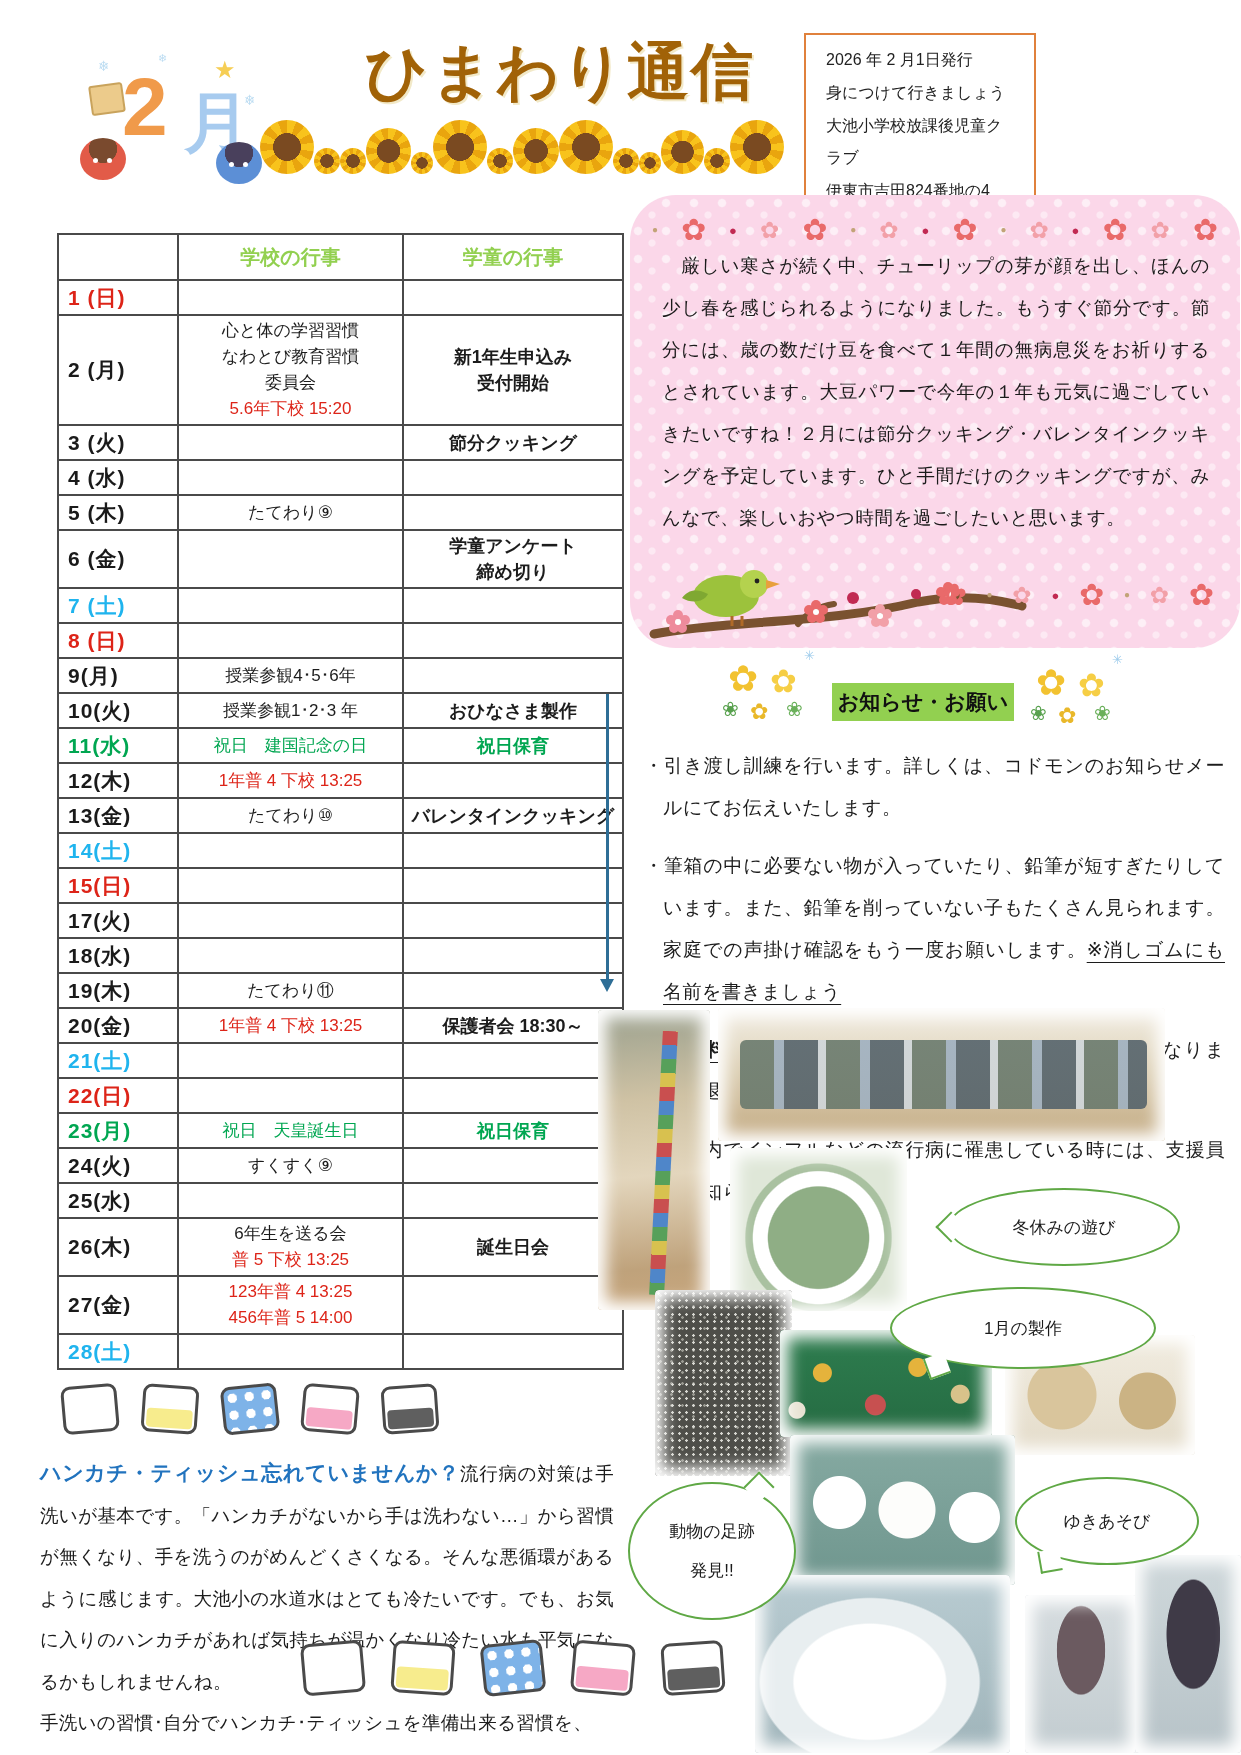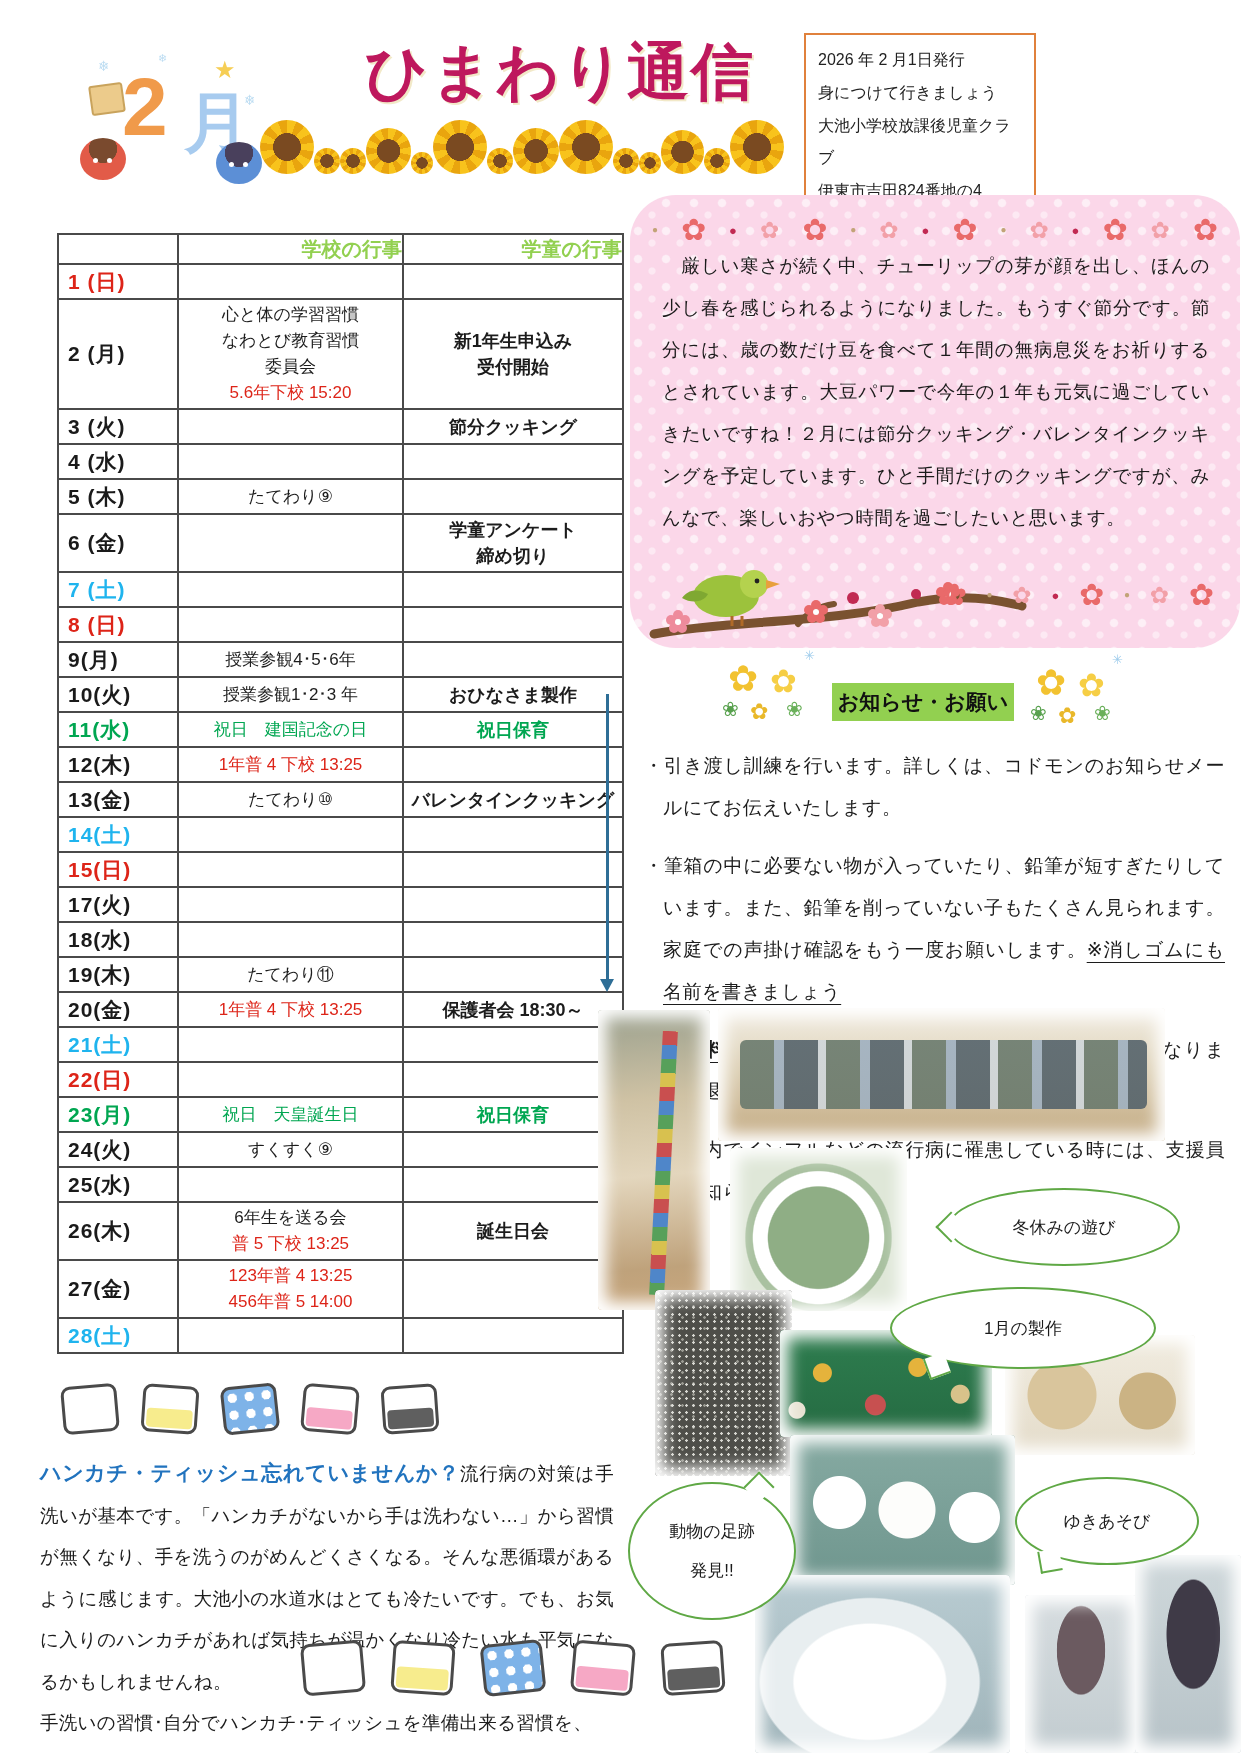--- a/index.html
+++ b/index.html
@@ -16,36 +16,36 @@
   .sf::before{content:"❄";}
   .sf{position:absolute;color:#BBDCF2;font-size:14px;}
   .sf.s1{left:10px;top:0;} .sf.s2{left:70px;top:-6px;font-size:11px;} .sf.s3{left:156px;top:34px;}
   .sf.s4{left:0px;top:96px;font-size:11px;} .sf.s5{left:150px;top:100px;font-size:12px;}
   .oni{position:absolute;width:46px;height:42px;border-radius:50%;}
   .oni.red{left:-8px;top:80px;background:radial-gradient(circle at 50% 26%,#7A4A2E 0 36%,#E25B48 37%);}
   .oni.blue{left:128px;top:84px;background:radial-gradient(circle at 50% 26%,#49405C 0 36%,#5C8FD6 37%);}
   .oni::after{content:"";position:absolute;left:13px;top:20px;width:5px;height:5px;border-radius:50%;background:#fff;box-shadow:14px 0 0 #fff;}
 
   .page-title{position:absolute;left:326px;top:30px;width:468px;text-align:center;
-    font-size:62px;font-weight:800;color:#be185d;letter-spacing:2px;
+    font-size:62px;font-weight:800;color:#a16207;letter-spacing:2px;
     text-shadow:2px 2px 0 #f2e9c8;}
 
   .sunrow{position:absolute;left:260px;top:110px;width:524px;height:64px;display:flex;align-items:flex-end;justify-content:space-between;}
   .sun{display:inline-block;border-radius:50%;position:relative;
     background:radial-gradient(circle,#7a4a21 0 36%,transparent 37%),
                repeating-conic-gradient(#F8C31C 0 20deg,#E9A50E 20deg 40deg);}
   .sun::after{content:"";position:absolute;left:16%;bottom:-6px;width:58%;height:26%;
     background:#3E9A3E;border-radius:60% 60% 40% 40%;transform:rotate(-12deg);z-index:-1;}
 
   .info-box{position:absolute;left:804px;top:33px;width:232px;box-sizing:border-box;
-    border:2.5px solid #E0813C;background:#fff;padding:9px 12px;font-size:16px;line-height:2.05;color:#222;}
+    border:2.5px solid #E0813C;background:#fff;padding:9px 20px;font-size:16px;line-height:2.05;color:#222;}
 
   
   .calendar{position:absolute;left:57px;top:233px;border-collapse:collapse;table-layout:fixed;background:#fff;}
-  .calendar th{border:2px solid #4a4a4a;height:28px;font-size:20px;font-weight:800;color:#92D050;padding:0;text-align:right;}
+  .calendar th{border:2px solid #4a4a4a;height:28px;font-size:20px;font-weight:800;color:#92D050;padding:8px;}
   .calendar td{border:2px solid #4a4a4a;padding:2px 4px;vertical-align:middle;}
   td.c-date{font-size:21px;font-weight:800;padding-left:9px;height:29px;white-space:pre;letter-spacing:1px;}
   td.c-school{text-align:center;font-size:17px;}
   td.c-club{text-align:center;font-size:18px;}
   .cell-line{line-height:26px;}
   .t-black{color:#1a1a1a;} .t-red{color:#DD2418;} .t-green{color:#00A651;} .t-blue{color:#1FB4EE;}
   .b{font-weight:800;}
   .u{text-decoration:underline;text-underline-offset:6px;}
 
   .tbl-arrow{position:absolute;left:606px;top:694px;width:3px;height:292px;background:#2E6E96;}

